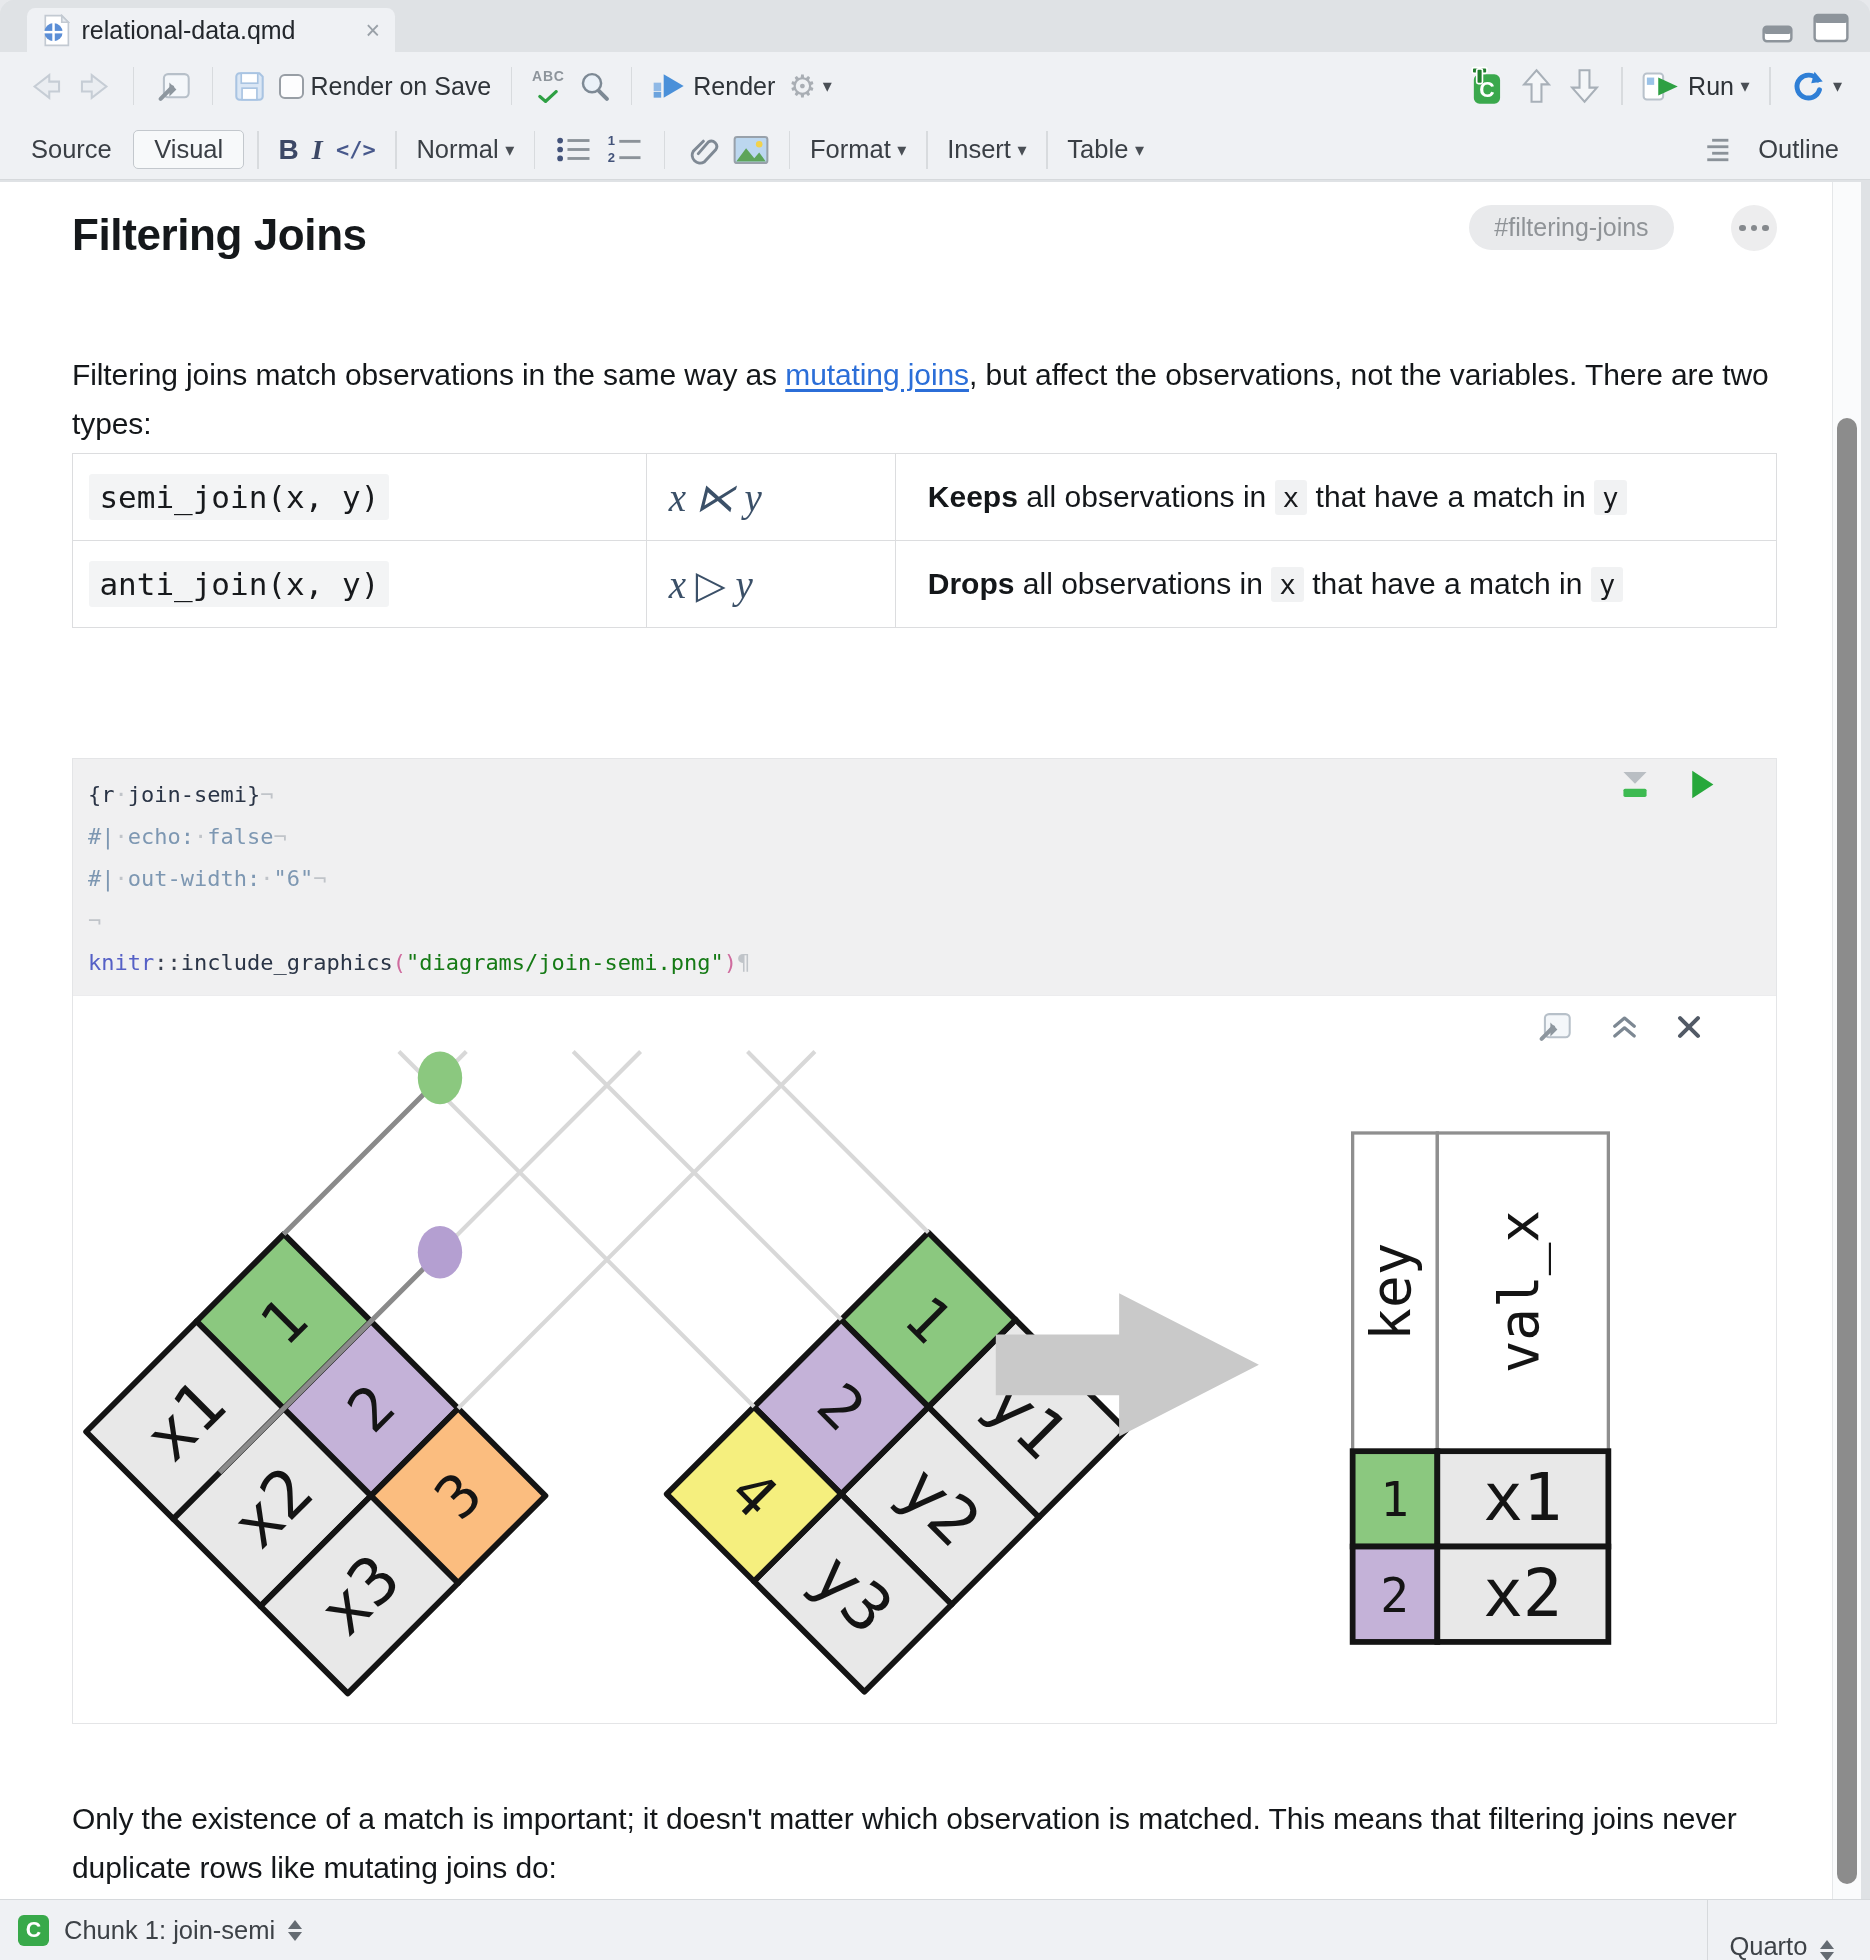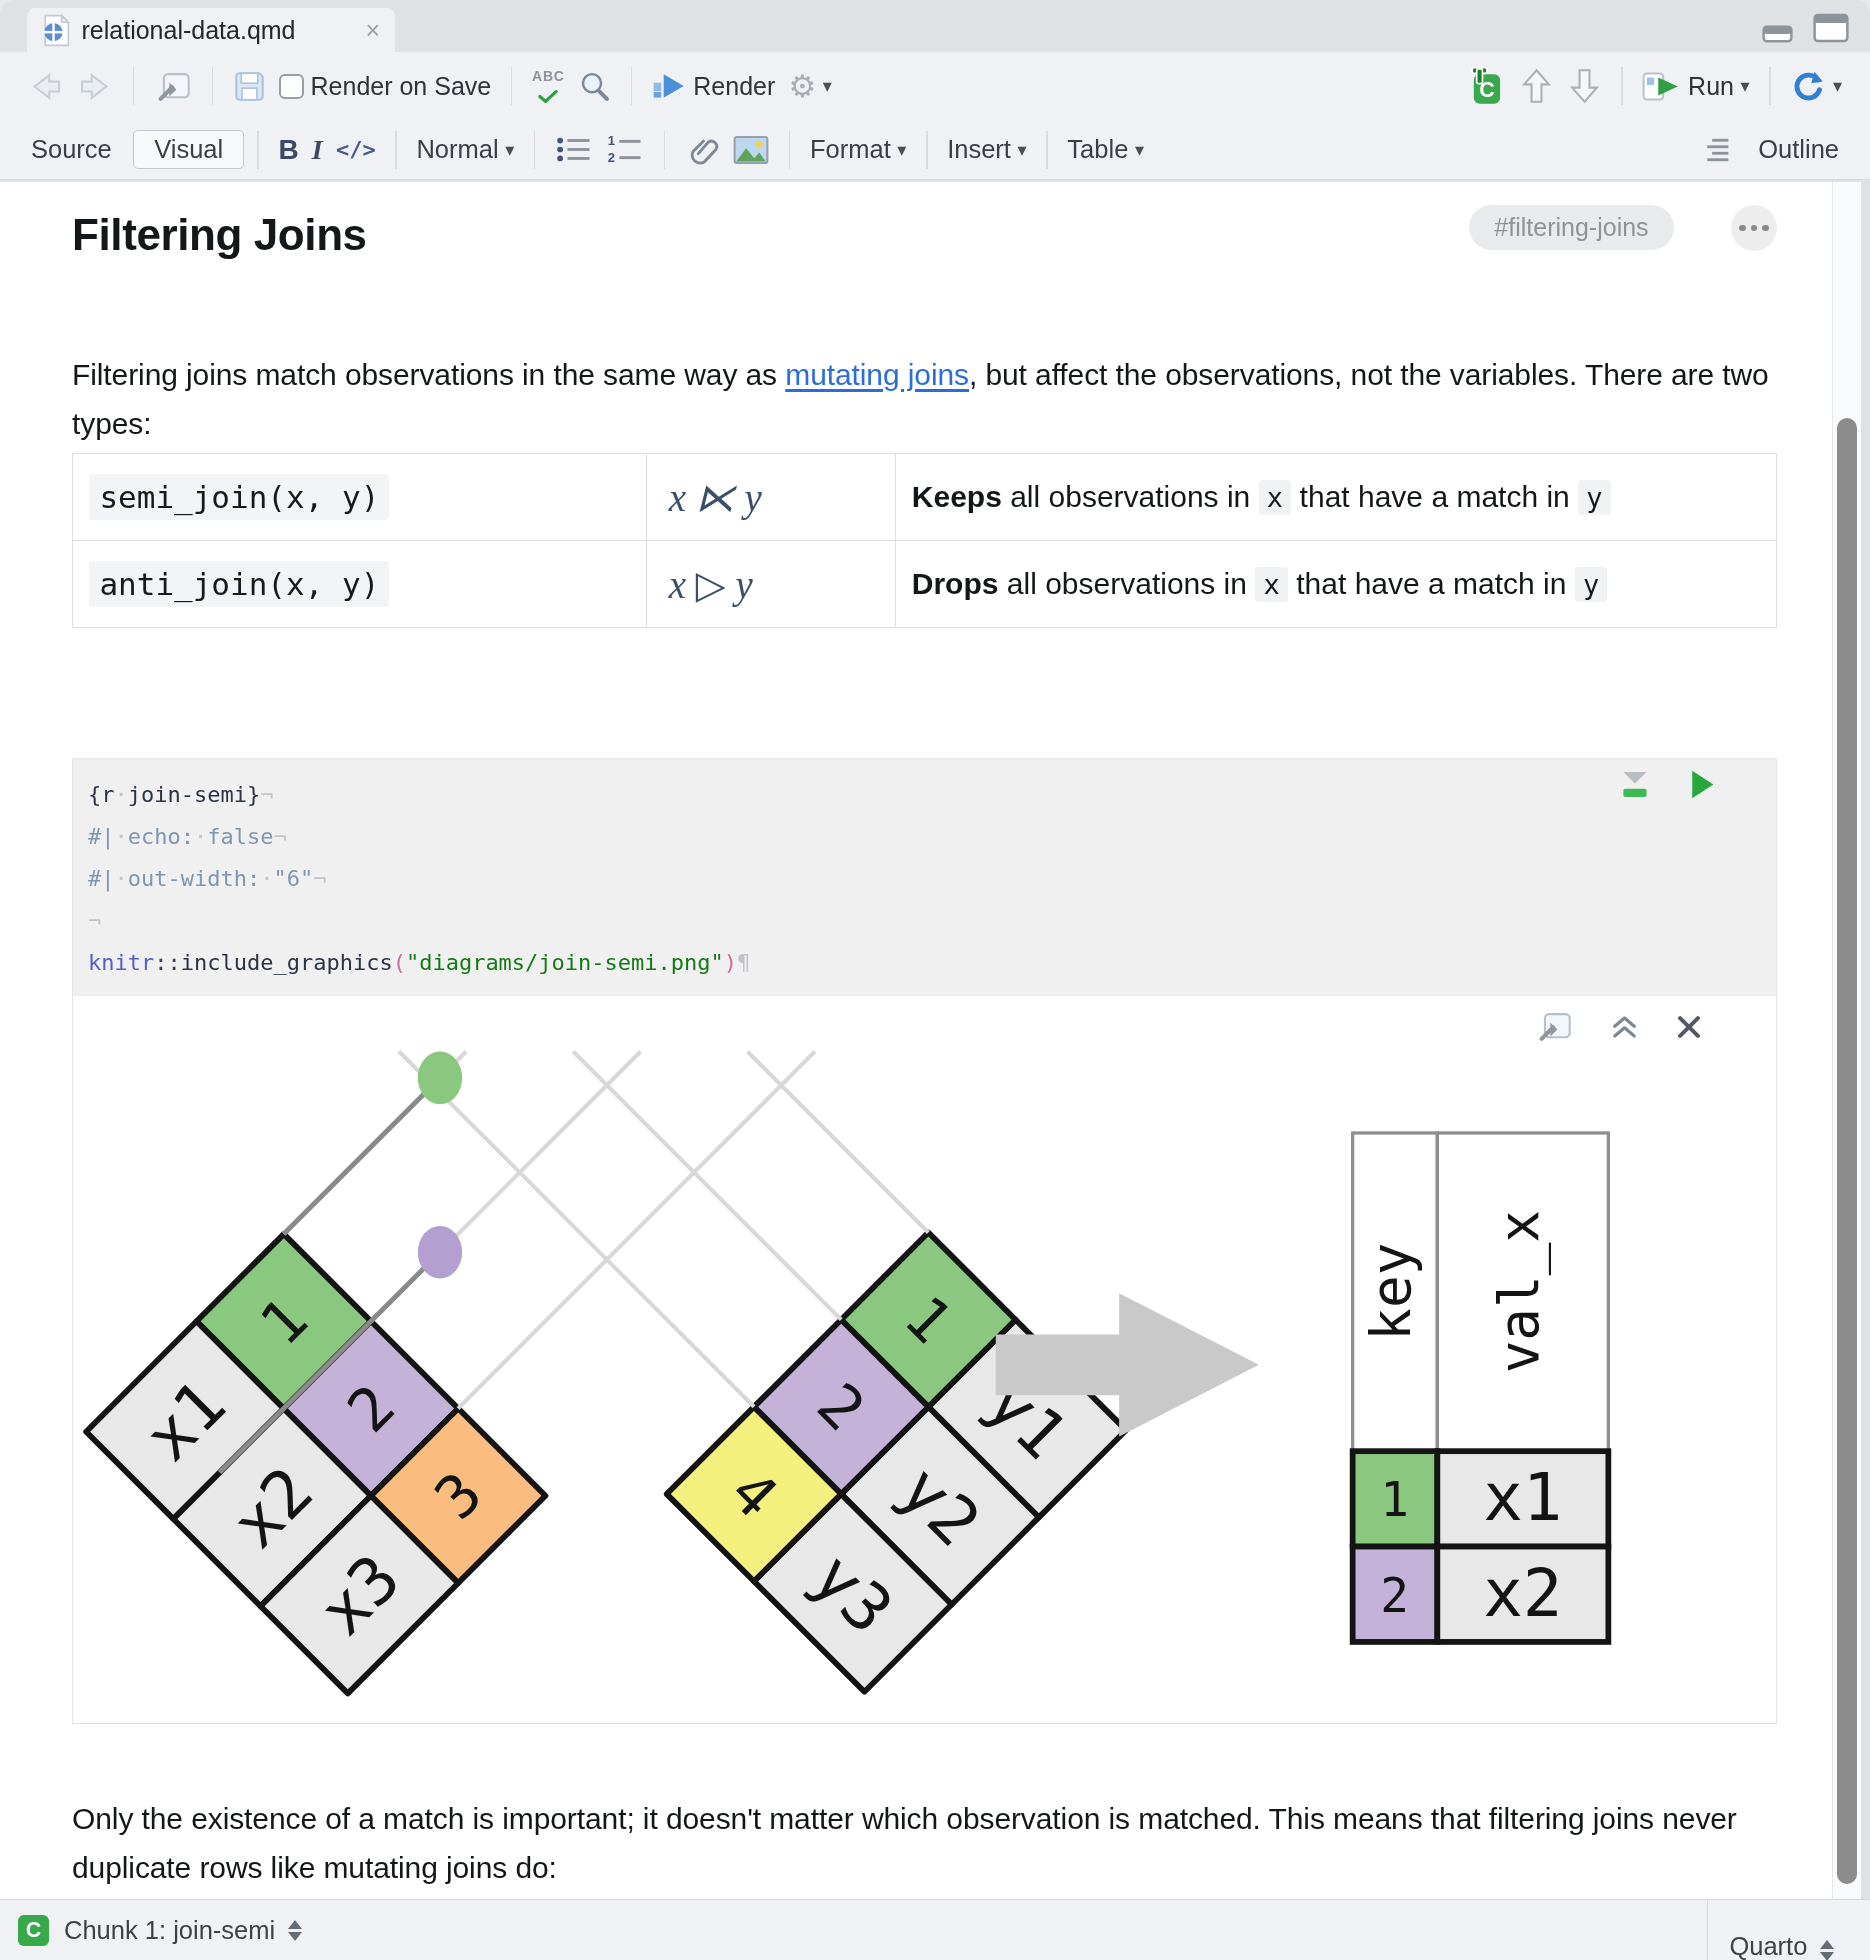--- a/index.html
+++ b/index.html
@@ -40,21 +40,21 @@
   .pill{margin-left:auto;background:#e9eaec;color:#8f9397;font-size:25px;border-radius:23px;padding:8.2px 25px;white-space:nowrap;}
   .dots-btn{margin-left:21.4px;width:46px;height:46px;border-radius:50%;background:#ededee;display:flex;align-items:center;justify-content:center;gap:5px;}
   .dot{width:6.6px;height:6.6px;border-radius:50%;background:#85898d;}
   .para{position:absolute;left:0;width:1705px;font-size:30px;line-height:49px;color:#14171a;letter-spacing:-0.1px;}
   .doclink{color:#2b6ed8;text-decoration:underline;text-underline-offset:4.1px;}
   
   .join-table{position:absolute;top:271px;left:0;width:1705px;border-collapse:collapse;}
   .join-table td{border:1.6px solid #dcdddf;height:84px;vertical-align:middle;}
   .jt-c1{width:556px;padding-left:16.4px;}
   .jt-c2{width:225px;padding-left:21.4px;}
-  .jt-c3{padding-left:16px;font-size:30px;color:#14171a;}
+  .jt-c3{padding-left:32px;font-size:30px;color:#14171a;}
   .chip{font-family:"DejaVu Sans Mono",monospace;font-size:31px;background:#f3f4f5;border-radius:3.3px;padding:5px 10px;color:#17191c;white-space:nowrap;}
   .chip-sm{font-family:"DejaVu Sans Mono",monospace;font-size:27px;background:#f1f2f3;border-radius:3.3px;padding:1.6px 8.2px;color:#17191c;}
   .mathx{font-family:"Liberation Serif","DejaVu Serif",serif;font-style:italic;font-size:39px;color:#3b5068;}
   
   .chunk{position:absolute;top:576px;left:0;width:1705px;border:0.8px solid #e4e5e7;box-sizing:border-box;}
   .chunk-code{background:#f0f0f1;height:236px;position:relative;padding:15px 0 0 15px;box-sizing:border-box;font-family:"DejaVu Sans Mono",monospace;font-size:22px;}
   .code-line{height:42px;line-height:42px;white-space:pre;}
   .tk-dark{color:#2a3446;} .tk-comment{color:#7d97b2;} .tk-ws{color:#c0c4c9;}
   .tk-pkg{color:#5560c6;} .tk-op{color:#3a4150;} .tk-paren{color:#cf6b9e;} .tk-str{color:#157a15;}
   .chunk-icons{position:absolute;top:8.2px;right:61px;display:flex;align-items:center;gap:35px;}

